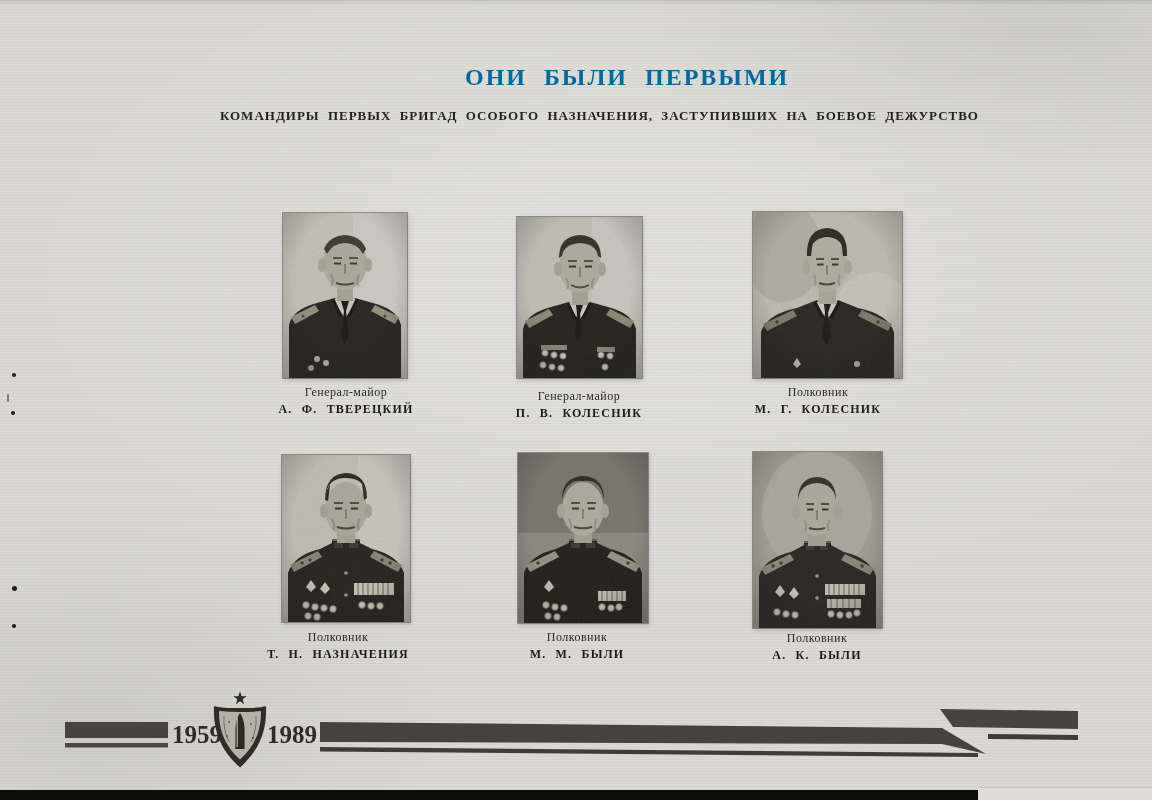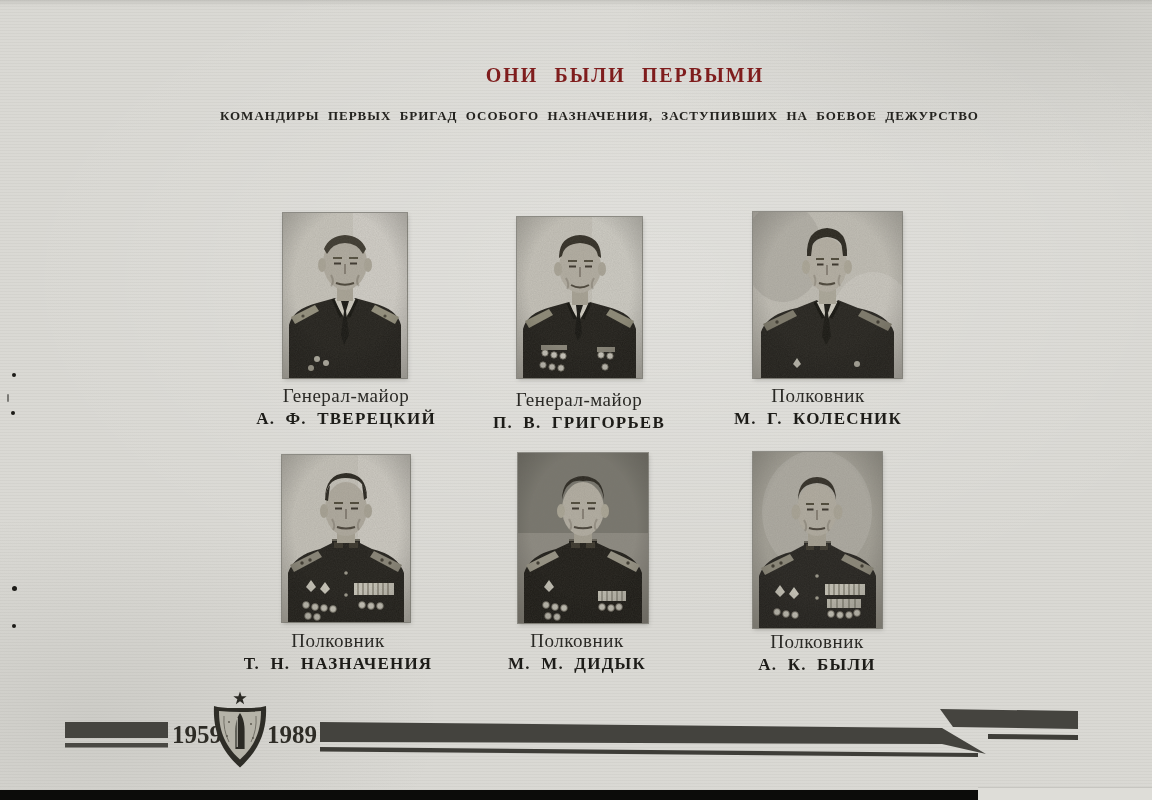--- a/index.html
+++ b/index.html
@@ -10,30 +10,30 @@
   
   .page::before{content:"";position:absolute;inset:0;pointer-events:none;
      background:
        repeating-linear-gradient(180deg, rgba(110,110,104,0.05) 0 1px, rgba(255,255,255,0.02) 1px 3px),
        radial-gradient(900px 500px at 55% 35%, rgba(255,255,255,0.20), rgba(255,255,255,0) 70%),
        radial-gradient(500px 300px at 8% 90%, rgba(90,90,84,0.10), rgba(0,0,0,0) 70%),
        radial-gradient(600px 200px at 90% 4%, rgba(90,90,84,0.10), rgba(0,0,0,0) 70%),
        linear-gradient(180deg, rgba(100,100,95,0.16) 0, rgba(100,100,95,0) 6px);
   }
   .title{position:absolute;left:465px;top:64px;width:320px;text-align:center;
-     font-size:20px;font-weight:700;color:#7f1d1d;letter-spacing:2px;word-spacing:9px;
+     font-size:24px;font-weight:700;color:#0369a1;letter-spacing:2px;word-spacing:9px;
      line-height:1.1;white-space:nowrap;}
   .subtitle{position:absolute;left:179px;top:108px;width:800px;text-align:right;
      font-size:13px;font-weight:700;color:#24231f;letter-spacing:1px;word-spacing:4px;
      white-space:nowrap;}
   .photo{position:absolute;box-shadow:0 0 0 1px rgba(80,78,70,0.55), 1px 2px 4px rgba(60,58,50,0.25);}
   .photo svg{display:block;width:100%;height:100%;}
   .caption{position:absolute;transform:translateX(-50%);text-align:center;white-space:nowrap;}
-  .caption .rank{font-size:19px;color:#2a2925;letter-spacing:0.5px;}
-  .caption .name{font-size:17px;font-weight:700;color:#1d1c18;
+  .caption .rank{font-size:12px;color:#2a2925;letter-spacing:0.5px;}
+  .caption .name{font-size:12px;font-weight:700;color:#1d1c18;
      letter-spacing:1.2px;word-spacing:5px;margin-top:2px;}
   .banner{position:absolute;left:0;top:685px;width:1152px;height:90px;}
   .bottom-strip{position:absolute;left:0;top:790px;width:978px;height:10px;background:#0c0c0a;}
   .bottom-corner{position:absolute;left:978px;top:787px;width:174px;height:13px;
      background:#deddd8;border-top:1px solid rgba(70,70,64,0.15);}
   .artifact{position:absolute;background:#1c1b17;border-radius:50%;}
 </style>
 </head>
 <body>
 
@@ -121,21 +121,21 @@
       <path d="M52,49.5 h7 M68,49.5 h7" stroke="#3a352c" stroke-width="2.2" fill="none"></path>
       <path d="M63,50 L63,60" stroke="rgba(70,60,50,0.4)" stroke-width="2" fill="none"></path>
       <path d="M54,68 Q63,73 72,68" stroke="#4c463a" stroke-width="2" fill="none"></path>
       <path d="M49,61 Q53,68 50,72 M77,61 Q73,68 76,72" stroke="rgba(80,72,60,0.28)" stroke-width="2" fill="none"></path>
       <rect width="125" height="161" fill="url(#vig)"></rect>
       <rect width="125" height="161" filter="url(#grainF)" opacity="0.45"></rect>
     </svg>
   </div>
   <div class="caption" style="left:579px;top:389px">
     <div class="rank">Генерал-майор</div>
-    <div class="name">П. В. ГРИГОРЬЕВ</div>
+    <div class="name">П. В. КОЛЕСНИК</div>
   </div>
 
   <div class="photo" style="left:753px;top:212px;width:149px;height:166px">
     <svg viewBox="0 0 149 166" preserveAspectRatio="none">
       <rect width="149" height="166" fill="#c2bfb6"></rect>
       <ellipse cx="30" cy="40" rx="40" ry="50" fill="rgba(140,137,128,0.25)"></ellipse>
       <ellipse cx="120" cy="120" rx="45" ry="60" fill="rgba(255,255,255,0.15)"></ellipse>
       <path d="M8,166 L8,120 Q14,102 44,96 L64,88 L74,101 L85,88 L105,96 Q135,102 141,120 L141,166 Z" fill="#26241f"></path>
       <path d="M62,90 L74,108 L86,90 Z" fill="#d2cfc4"></path>
       <path d="M71,92 L78,92 L75,101 L78,124 L73,133 L69,124 L72,101 Z" fill="#191813"></path>
@@ -255,21 +255,21 @@
       <path d="M54,55.5 h7 M70,55.5 h7" stroke="#38332a" stroke-width="2.2" fill="none"></path>
       <path d="M65,56 L65,66" stroke="rgba(70,60,50,0.4)" stroke-width="2" fill="none"></path>
       <path d="M56,74 Q65,76.5 74,74" stroke="#4a443a" stroke-width="2" fill="none"></path>
       <path d="M51,66 Q55,73 52,77 M79,66 Q75,73 78,77" stroke="rgba(80,72,60,0.28)" stroke-width="2" fill="none"></path>
       <rect width="130" height="170" fill="url(#vig)"></rect>
       <rect width="130" height="170" filter="url(#grainF)" opacity="0.45"></rect>
     </svg>
   </div>
   <div class="caption" style="left:577px;top:630px">
     <div class="rank">Полковник</div>
-    <div class="name">М. М. ДИДЫК</div>
+    <div class="name">М. М. БЫЛИ</div>
   </div>
 
   <div class="photo" style="left:753px;top:452px;width:129px;height:176px">
     <svg viewBox="0 0 129 176" preserveAspectRatio="none">
       <rect width="129" height="176" fill="#a3a096"></rect>
       <ellipse cx="64" cy="60" rx="55" ry="62" fill="rgba(255,255,255,0.12)"></ellipse>
       <path d="M6,176 L6,124 Q12,106 38,100 L53,92 H76 L91,100 Q117,106 123,124 L123,176 Z" fill="#262420"></path>
       <rect x="51" y="89" width="27" height="10" fill="#262420"></rect>
       <path d="M51,90 H78" stroke="#8f8b7d" stroke-width="1.2"></path>
       <rect x="53" y="92" width="8" height="6" fill="#3c382e"></rect>

